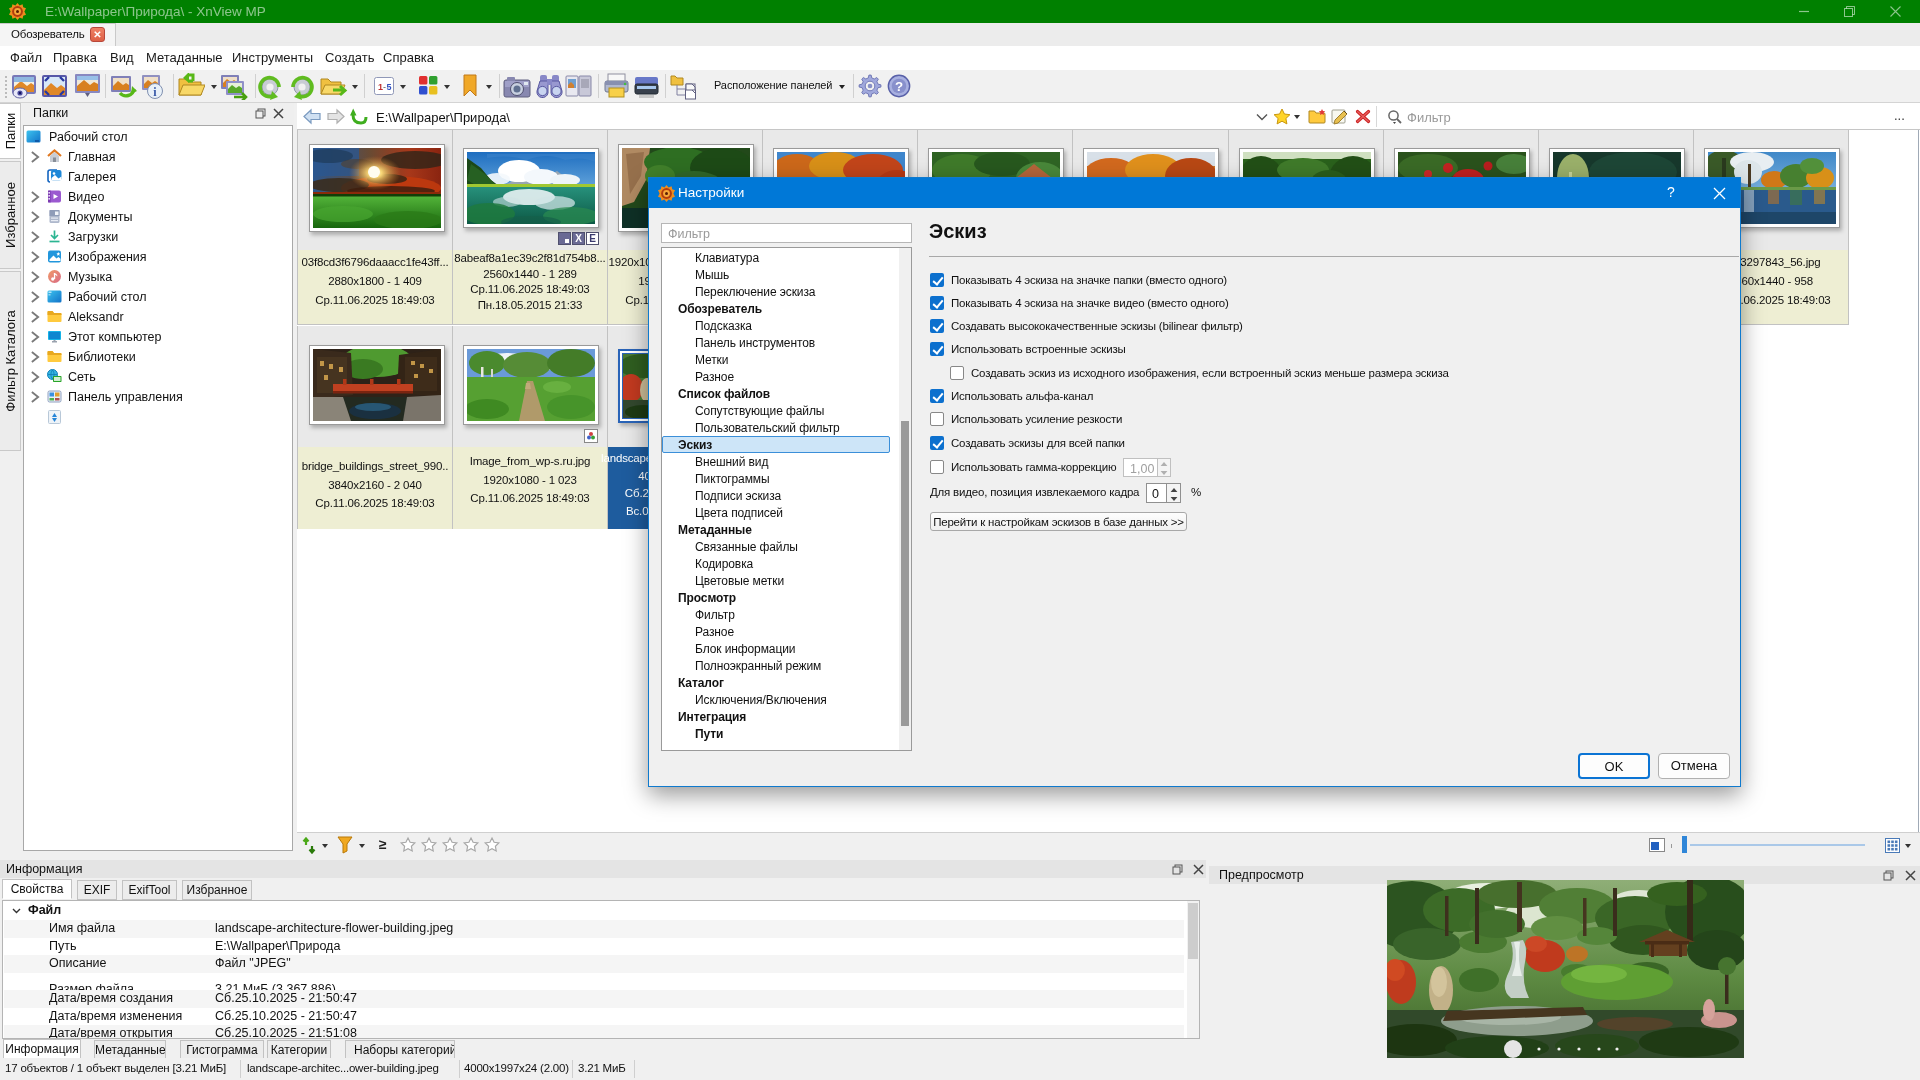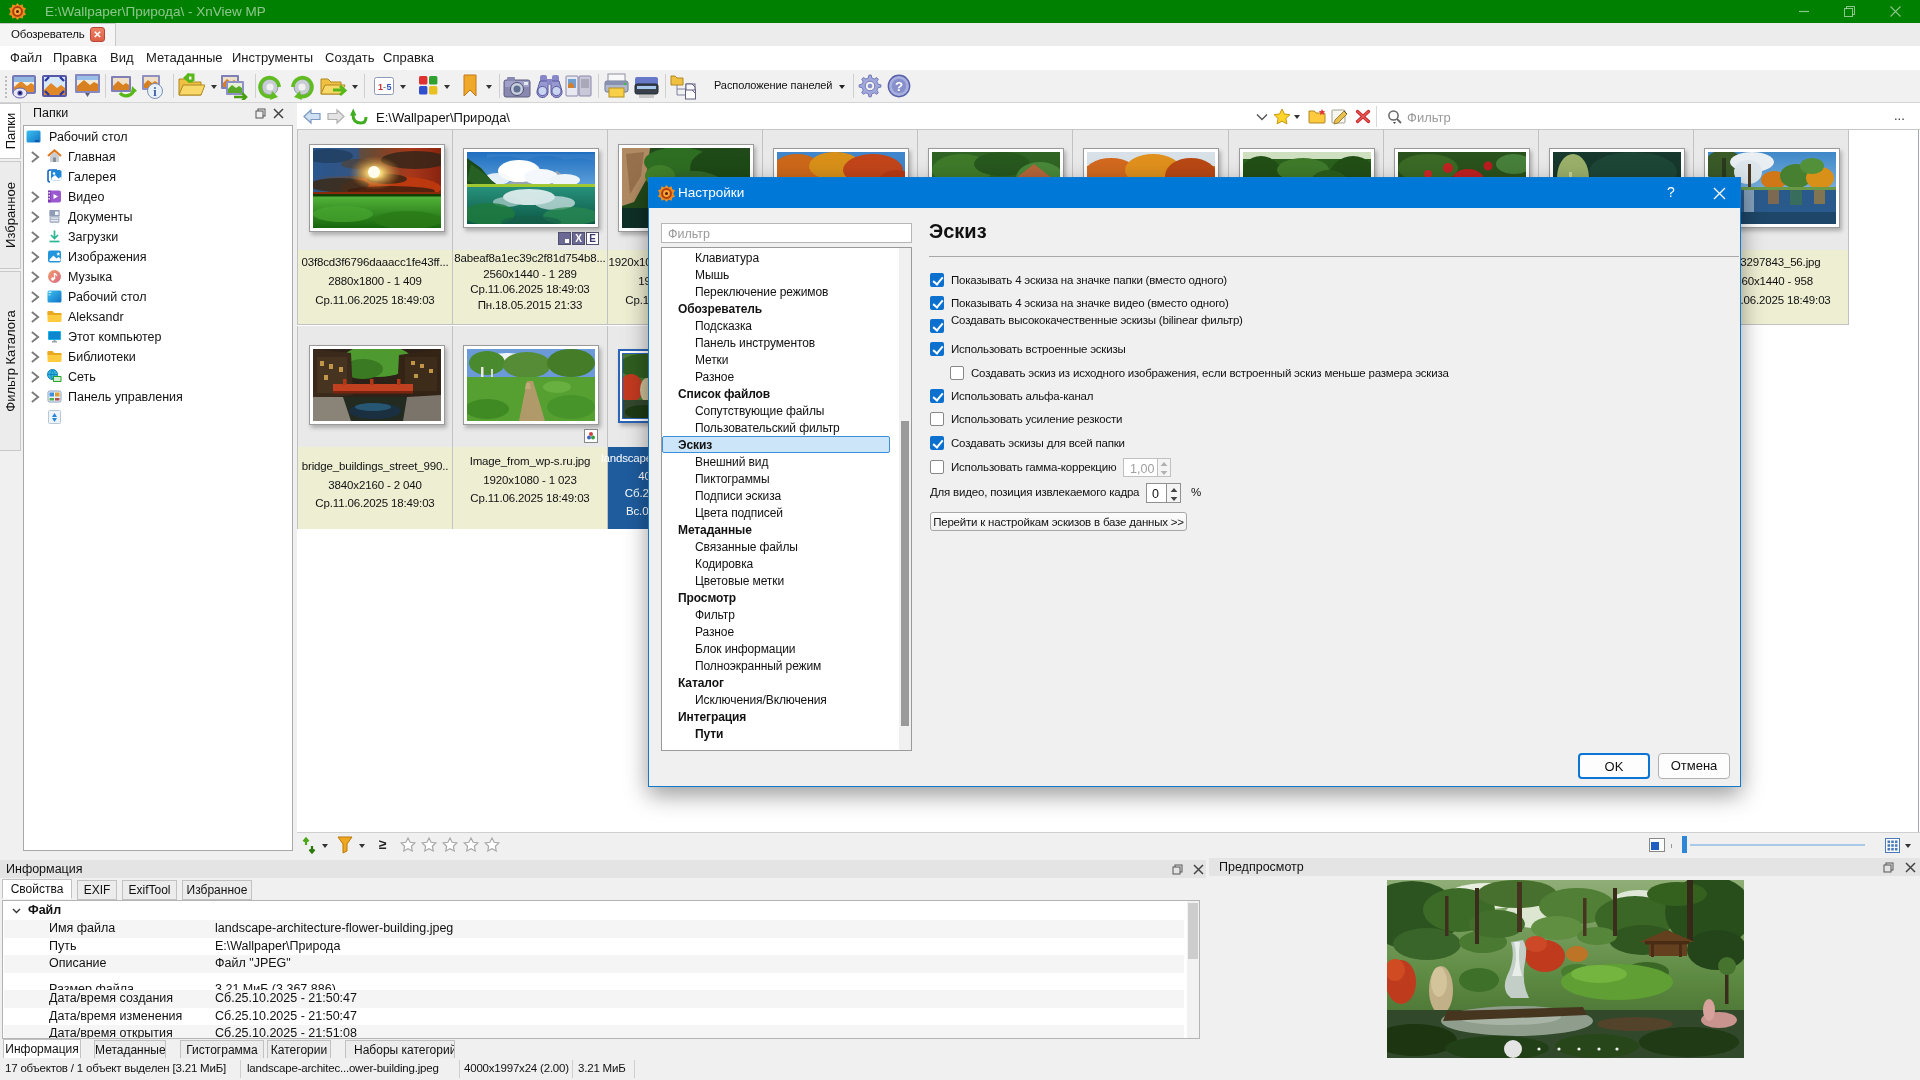--- a/index.html
+++ b/index.html
@@ -44,21 +44,21 @@
 
 #infopanel{left:0;top:858px;width:1206px;height:222px;background:#f0f0f0;}
 #infohead{left:0;top:2px;width:1206px;height:18px;background:#e4e4e4;}
 .ptab{position:absolute;height:20px;background:#ececec;border:1px solid #c2c2c2;font-size:12px;text-align:center;white-space:nowrap;overflow:hidden;}
 .ptab.active{background:#fff;border-bottom:1px solid #fff;}
 #infotable{left:2px;top:42px;width:1198px;height:139px;background:#fff;border:1px solid #b4b4b4;overflow:hidden;}
 .irow{position:absolute;left:1px;width:1180px;height:17.5px;font-size:12.5px;line-height:17.5px;}
 #statusbar{left:0;top:200px;width:1206px;height:22px;background:#f0f0f0;font-size:11.5px;letter-spacing:-0.2px;}
 
 #prevpanel{left:1209px;top:858px;width:711px;height:222px;background:#f0f0f0;}
-#prevhead{left:0;top:0;width:711px;height:18px;background:#e4e4e4;}
+#prevhead{left:0;top:8px;width:711px;height:18px;background:#e4e4e4;}
 
 #dialog{left:648px;top:177px;width:1093px;height:610px;background:#f0f0f0;border:1px solid #0f7ace;box-shadow:0 8px 22px rgba(0,0,0,.4);}
 #dtitle{left:0;top:0;width:1091px;height:30px;background:#0078d7;}
 #dtitle span{position:absolute;left:29px;top:7px;color:#fff;font-size:13.5px;}
 .chk{position:absolute;width:14px;height:14px;border-radius:2px;}
 .chk.on{background:#0c70ce;}
 .chk.on:after{content:"";position:absolute;left:4.5px;top:1.5px;width:4px;height:8px;border:solid #fff;border-width:0 2px 2px 0;transform:rotate(40deg);}
 .chk.off{background:#fff;border:1px solid #888;}
 .cbl{position:absolute;font-size:11.5px;letter-spacing:-0.2px;white-space:nowrap;}
 .dlrow{position:absolute;left:5px;font-size:12px;letter-spacing:-0.1px;white-space:nowrap;line-height:17px;}
@@ -1014,21 +1014,21 @@
       <svg class="abs" style="left:1064px;top:9px;" width="13" height="13" viewBox="0 0 13 13">
           <path d="M1 1 L12 12 M12 1 L1 12" stroke="#fff" stroke-width="1.3"></path>
         </svg>
     </div>
     <div class="abs" style="left:12px;top:45px;width:251px;height:20px;background:#fff;border:1px solid #b6b6b6;">
         <span class="abs" style="left:6px;top:3px;color:#9a9a9a;font-size:12.5px;">Фильтр</span>
       </div>
     <div class="abs" style="left:12px;top:69px;width:251px;height:504px;background:#fff;border:1px solid #9a9a9a;overflow:hidden;">
       <div class="dlrow" style="top:2px;left:33px;">Клавиатура</div>
       <div class="dlrow" style="top:19px;left:33px;">Мышь</div>
-      <div class="dlrow" style="top:36px;left:33px;">Переключение режимов</div>
+      <div class="dlrow" style="top:36px;left:33px;">Переключение эскиза</div>
       <div class="dlrow bold" style="top:53px;left:16px;">Обозреватель</div>
       <div class="dlrow" style="top:70px;left:33px;">Подсказка</div>
       <div class="dlrow" style="top:87px;left:33px;">Панель инструментов</div>
       <div class="dlrow" style="top:104px;left:33px;">Метки</div>
       <div class="dlrow" style="top:121px;left:33px;">Разное</div>
       <div class="dlrow bold" style="top:138px;left:16px;">Список файлов</div>
       <div class="dlrow" style="top:155px;left:33px;">Сопутствующие файлы</div>
       <div class="dlrow" style="top:172px;left:33px;">Пользовательский фильтр</div>
       <div class="abs" style="left:0px;top:188px;width:228px;height:17px;background:#cde5f8;border:1px solid #3b8fd9;border-radius:2px;"></div>
       <div class="dlrow bold" style="top:189px;left:16px;">Эскиз</div>
@@ -1052,21 +1052,21 @@
       <div class="abs" style="left:237px;top:0px;width:12px;height:502px;background:#f0f0f0;"></div>
         <div class="abs" style="left:239px;top:173px;width:8px;height:305px;background:#9a9a9a;"></div>
     </div>
     <div class="abs" style="left:280px;top:42px;font-size:20px;font-weight:bold;">Эскиз</div>
     <div class="abs" style="left:280px;top:78px;width:810px;height:1px;background:#a8a8a8;"></div>
     <div class="chk on" style="left:281px;top:95px;"></div>
       <span class="cbl" style="left:302px;top:96px;">Показывать 4 эскиза на значке папки (вместо одного)</span>
     <div class="chk on" style="left:281px;top:118px;"></div>
       <span class="cbl" style="left:302px;top:119px;">Показывать 4 эскиза на значке видео (вместо одного)</span>
     <div class="chk on" style="left:281px;top:141px;"></div>
-      <span class="cbl" style="left:302px;top:136px;">Создавать высококачественные эскизы (bilinear фильтр)</span>
+      <span class="cbl" style="left:302px;top:142px;">Создавать высококачественные эскизы (bilinear фильтр)</span>
     <div class="chk on" style="left:281px;top:164px;"></div>
       <span class="cbl" style="left:302px;top:165px;">Использовать встроенные эскизы</span>
     <div class="chk off" style="left:301px;top:188px;"></div>
       <span class="cbl" style="left:322px;top:189px;">Создавать эскиз из исходного изображения, если встроенный эскиз меньше размера эскиза</span>
     <div class="chk on" style="left:281px;top:211px;"></div>
       <span class="cbl" style="left:302px;top:212px;">Использовать альфа-канал</span>
     <div class="chk off" style="left:281px;top:234px;"></div>
       <span class="cbl" style="left:302px;top:235px;">Использовать усиление резкости</span>
     <div class="chk on" style="left:281px;top:258px;"></div>
       <span class="cbl" style="left:302px;top:259px;">Создавать эскизы для всей папки</span>

